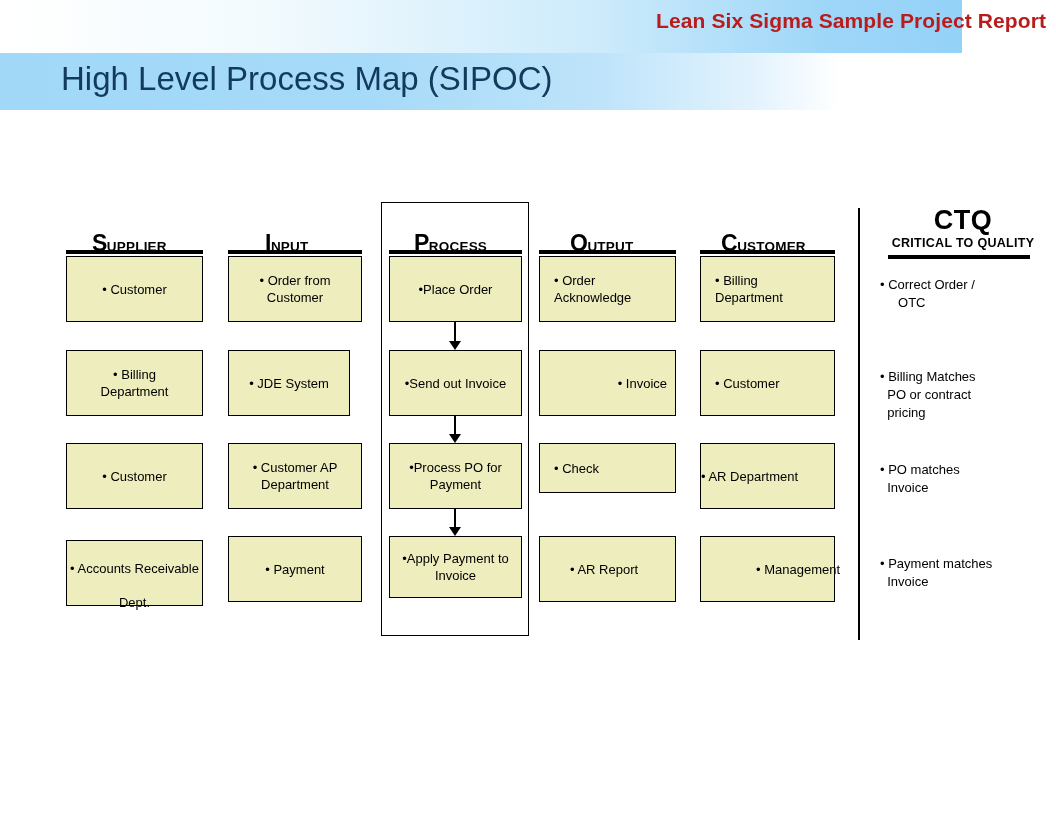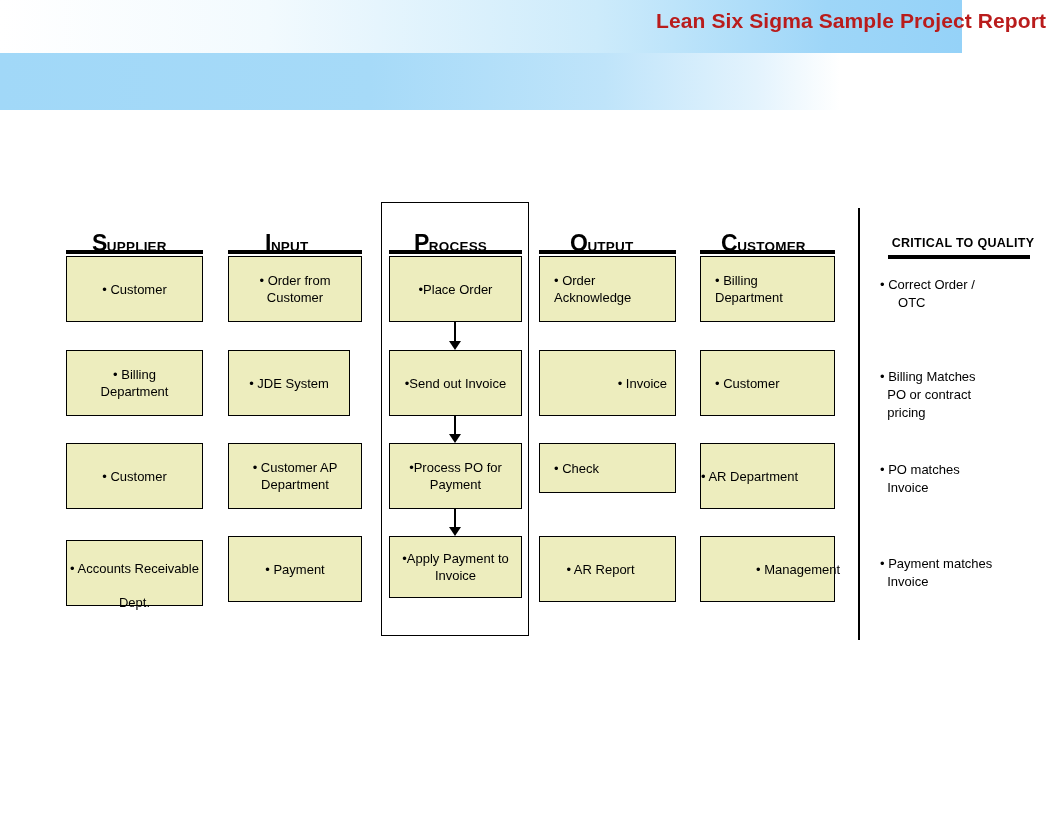--- a/index.html
+++ b/index.html
@@ -180,20 +180,21 @@
 </style>
 </head>
 <body>
 
 <div id="slide">
 
   <div class="band-top"></div>
   <div class="band-top-label">Lean Six Sigma Sample Project Report</div>
 
   <div class="band-title"></div>
+  <div class="band-title-text">High Level Process Map (SIPOC)</div>
 
   <div class="col-head" style="left:92px; top:230px;">
     <span class="cap">S</span><span class="rest">UPPLIER</span>
   </div>
   <div class="head-rule" style="left:66px; top:250px; width:137px;"></div>
 
   <div class="sbox" style="left:66px; top:256px; width:137px; height:66px;">
     <div class="sbox-text v-mid">• Customer</div>
   </div>
   <div class="sbox" style="left:66px; top:350px; width:137px; height:66px;">
@@ -275,21 +276,21 @@
     <div class="sbox-text v-mid" style="text-align:left; padding-left:14px; width:calc(100% - 14px);">• Order
 Acknowledge</div>
   </div>
   <div class="sbox" style="left:539px; top:350px; width:137px; height:66px;">
     <div class="sbox-text v-mid" style="text-align:right; padding-left:6px; width:calc(100% - 14px);">• Invoice</div>
   </div>
   <div class="sbox" style="left:539px; top:443px; width:137px; height:50px;">
     <div class="sbox-text v-mid" style="text-align:left; padding-left:14px; width:calc(100% - 14px);">• Check</div>
   </div>
   <div class="sbox" style="left:539px; top:536px; width:137px; height:66px;">
-    <div class="sbox-text v-mid" style="text-align:center; padding-left:0; width:calc(100% - 14px);">• AR Report</div>
+    <div class="sbox-text v-mid" style="text-align:left; padding-left:30px; width:calc(100% - 14px);">• AR Report</div>
   </div>
 
   <div class="col-head" style="left:721px; top:230px;">
     <span class="cap">C</span><span class="rest">USTOMER</span>
   </div>
   <div class="head-rule" style="left:700px; top:250px; width:135px;"></div>
 
   <div class="sbox" style="left:700px; top:256px; width:135px; height:66px;">
     <div class="sbox-text v-mid" style="text-align:left; padding-left:14px; width:calc(100% - 14px);">• Billing
 Department</div>
@@ -299,20 +300,21 @@
   </div>
   <div class="sbox" style="left:700px; top:443px; width:135px; height:66px;">
     <div class="sbox-text v-mid" style="text-align:left; width:calc(100% - 14px);">• AR Department</div>
   </div>
   <div class="sbox" style="left:700px; top:536px; width:135px; height:66px;">
     <div class="sbox-text v-mid" style="text-align:left; padding-left:14px; width:calc(100% - 14px);margin-left:41px;">• Management</div>
   </div>
 
   <div class="ctq-divider" style="left:858px; top:208px; height:432px;"></div>
 
+  <div class="ctq-title" style="left:878px; top:205px; width:170px;">CTQ</div>
   <div class="ctq-sub" style="left:874px; top:236px; width:178px;">CRITICAL TO QUALITY</div>
   <div class="ctq-rule" style="left:888px; top:255px; width:142px;"></div>
 
   <div class="ctq-item" style="left:880px; top:276px; width:170px;">• Correct Order /
      OTC</div>
   <div class="ctq-item" style="left:880px; top:368px; width:170px;">• Billing Matches
   PO or contract
   pricing</div>
   <div class="ctq-item" style="left:880px; top:461px; width:170px;">• PO matches
   Invoice</div>

